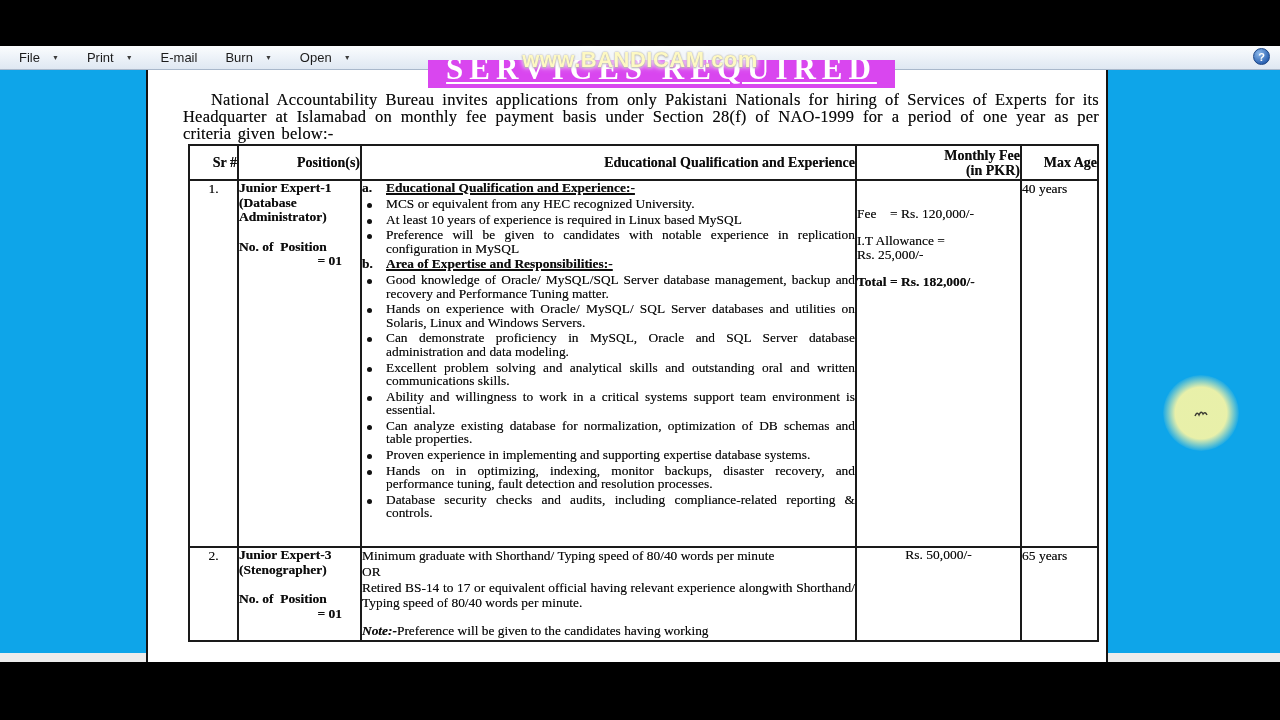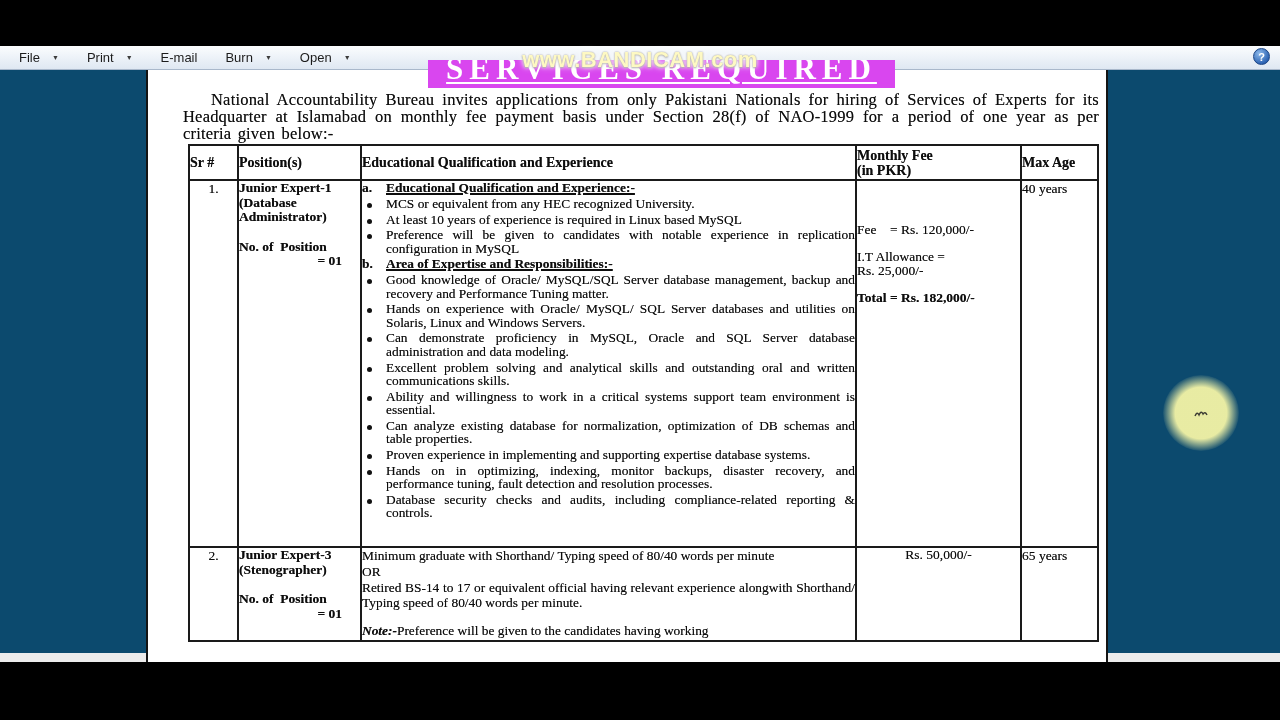--- a/index.html
+++ b/index.html
@@ -15,55 +15,55 @@
            font-family:"Liberation Sans",sans-serif;font-size:13px;color:#1c1c1c;
            display:flex;align-items:center;}
   .menus{display:flex;align-items:center;padding-left:15px;}
   .menu{display:flex;align-items:center;margin-right:20px;cursor:default;padding:2px 4px;}
   .menu .arrow{font-size:7px;color:#3c3c3c;margin-left:12px;line-height:1;}
   .help-btn{position:absolute;right:10px;top:2px;width:17px;height:17px;border-radius:50%;
             background:radial-gradient(circle at 35% 30%, #8db9ea, #2f66b5 70%, #1d4a8e);
             border:1px solid #1b4585;color:#fff;font-size:11px;font-weight:bold;
             display:flex;align-items:center;justify-content:center;box-sizing:border-box;}
   
-  .viewer{position:absolute;left:0;top:70px;width:1280px;height:592px;background:#0c4a6e;}
+  .viewer{position:absolute;left:0;top:70px;width:1280px;height:592px;background:#0ea5e9;}
   .win-bottom-edge{position:absolute;left:0;top:583px;width:1280px;height:9px;background:#ececec;z-index:0;}
   .page{position:absolute;left:146px;top:0;width:962px;height:592px;background:#fff;
         border-left:2px solid #141414;border-right:2px solid #141414;box-sizing:border-box;
         overflow:hidden;z-index:1;color:#0d0d0d;text-shadow:0 0 .6px rgba(0,0,0,.55);}
   
   .title-banner{position:absolute;left:428px;top:60px;width:467px;height:28px;background:#d946ef;
                 overflow:hidden;z-index:5;text-align:center;}
   .title-banner span{display:block;margin-top:-9px;color:#fff;font-weight:bold;font-size:31px;
                 letter-spacing:6px;font-family:"Liberation Serif",serif;white-space:nowrap;
                 text-decoration:underline;text-decoration-thickness:2px;text-underline-offset:3px;}
   
   .intro{margin:22px 7px 0 35px;font-size:16.5px;line-height:16.8px;text-align:justify;
          text-indent:28px;word-spacing:2px;letter-spacing:.2px;}
   
   table.req{border-collapse:collapse;table-layout:fixed;width:909px;margin:2px 0 0 40px;}
   table.req th,table.req td{border:2px solid #1a1a1a;vertical-align:top;padding:0;box-sizing:border-box;}
-  table.req th{height:35px;font-size:14px;font-weight:bold;text-align:left;vertical-align:middle;
+  table.req th{height:35px;font-size:14px;font-weight:bold;text-align:right;vertical-align:middle;
                white-space:pre-line;line-height:15px;}
   td.sr-cell{vertical-align:middle;text-align:center;font-size:13.5px;}
   td.pos-cell{padding:6px 5px 0 7px;font-size:13.5px;font-weight:bold;line-height:14.5px;}
   .pos-count{margin-top:15px;white-space:pre-wrap;}
   .pos-eq{text-align:right;padding-right:18px;}
   td.edu-cell{padding:5px 8px 4px 5px;font-size:13.4px;line-height:13.6px;}
   .detail{display:flex;margin-bottom:2px;}
   .d-marker{flex:none;width:24px;font-weight:bold;}
   .d-bullet{flex:none;width:24px;}
   .dot{display:inline-block;width:5px;height:5px;border-radius:50%;background:#111;margin:4px 0 0 5px;}
   .d-text{flex:1;text-align:justify;}
   .d-text.hd{font-weight:bold;text-decoration:underline;text-decoration-thickness:1.5px;}
   .detail.para{display:block;text-align:justify;margin-bottom:1px;line-height:15px;}
   .detail.note{display:block;text-align:justify;margin-top:13px;line-height:15px;}
   .note-marker{font-weight:bold;font-style:italic;}
   td.fee-cell{padding:6px 6px 0 11px;font-size:13.5px;line-height:14.5px;white-space:pre-wrap;}
-  td.fee-cell.tall{padding-top:42px;}
+  td.fee-cell.tall{padding-top:26px;}
   td.fee-cell.center{text-align:center;}
   .fee-block{margin-bottom:12px;}
   .fee-block.bold{font-weight:bold;}
   td.age-cell{padding-top:4px;font-size:13.5px;}
   
   .watermark{position:absolute;top:47px;left:50%;transform:translateX(-50%);z-index:10;
              font-family:"Liberation Sans",sans-serif;font-weight:bold;font-size:22px;
              letter-spacing:.5px;color:#fef9c3;white-space:nowrap;
              text-shadow:0 0 2px #9a9a9a,0 0 4px #ffffff,0 0 7px #ffffff,0 1px 2px #8a8a8a;}
   .cursor-glow{position:absolute;left:1163px;top:375px;width:76px;height:76px;z-index:8;

